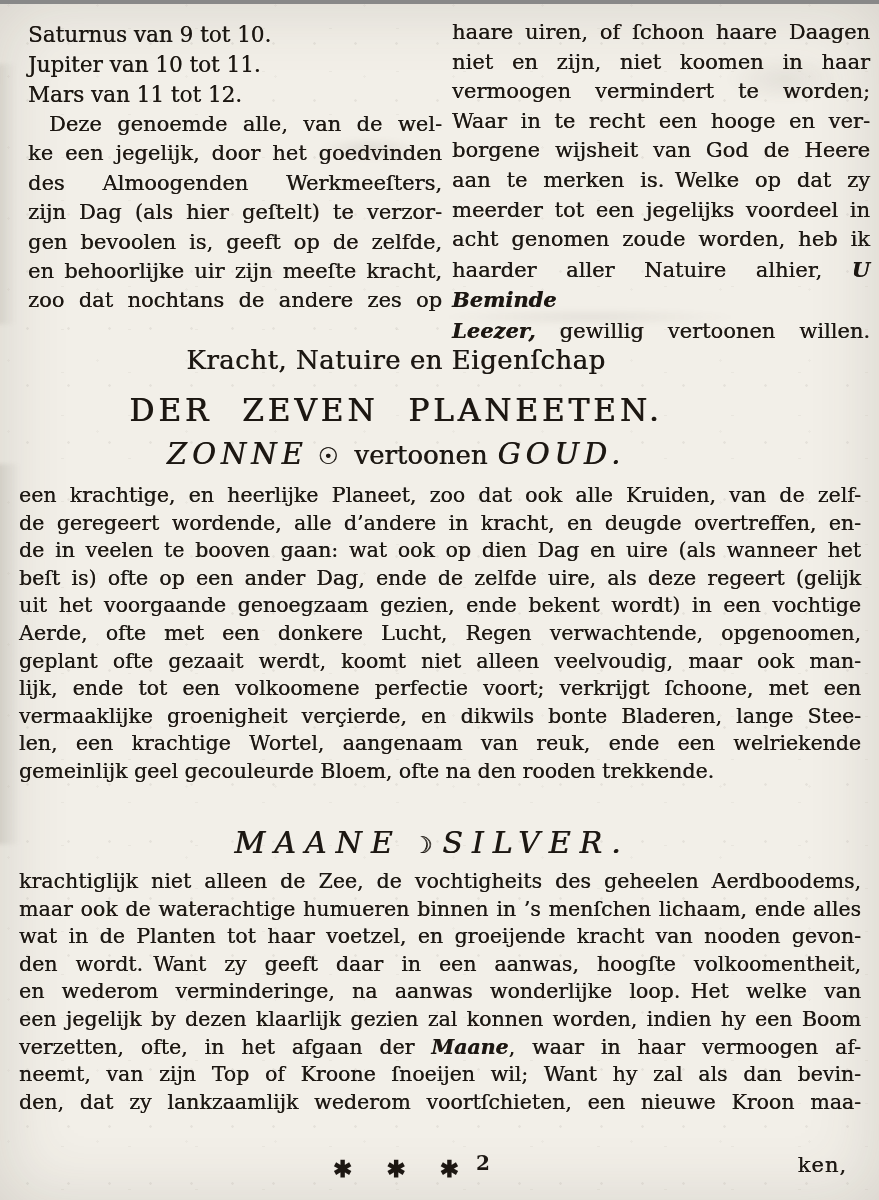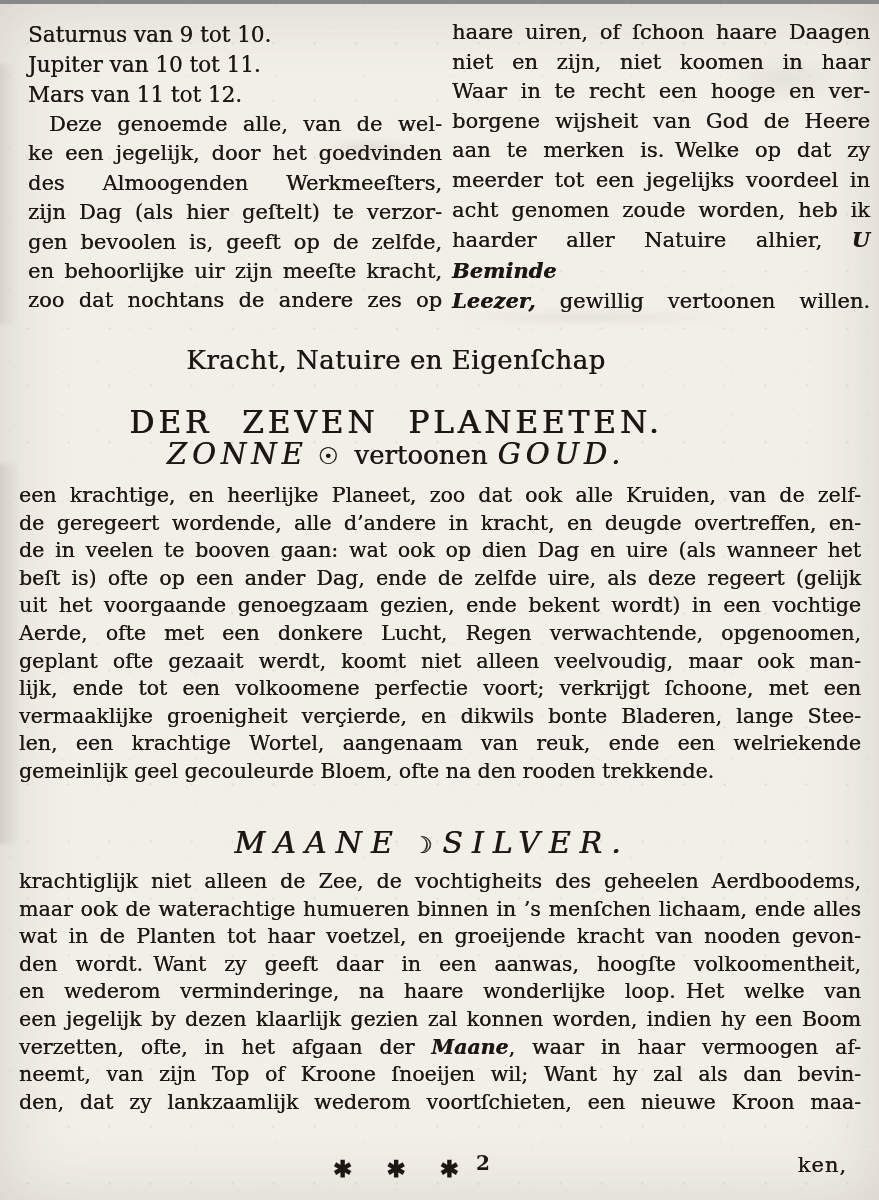--- a/index.html
+++ b/index.html
@@ -29,21 +29,21 @@
     line-height:30px;font-size:21.5px;
   }
   .col{position:absolute;font-size:21px;}
   .col.left{left:28px;top:16px;width:414px;}
   .colpara .tline{line-height:29.4px;}
   .col.right{left:452px;top:14px;width:418px;}
   .col.right .tline{line-height:29.6px;}
 
   .heading{position:absolute;left:0;width:792px;text-align:center;white-space:nowrap;}
   .h-sub{top:341px;font-size:26px;letter-spacing:0.5px;text-shadow:0.5px 0.3px 0 rgba(28,23,18,0.9);}
-  .h-main{top:400px;font-size:31px;letter-spacing:4px;word-spacing:16px;text-shadow:0.8px 0.4px 0 rgba(28,23,18,0.95);}
+  .h-main{top:388px;font-size:31px;letter-spacing:4px;word-spacing:16px;text-shadow:0.8px 0.4px 0 rgba(28,23,18,0.95);}
   .h-metal{text-shadow:0.6px 0.3px 0 rgba(28,23,18,0.9);}
   #h-zonne{top:433px;font-size:29px;}
   #h-maane{top:821px;font-size:30px;padding-left:36px;}
   .hw{font-style:italic;letter-spacing:5px;}
   #h-maane .hw{letter-spacing:9px;}
   .hm{font-size:26px;margin:0 10px 0 6px;}
   .sym{font-size:23px;margin:0 10px;font-family:"DejaVu Sans","DejaVu Serif",sans-serif;}
 
   .para{position:absolute;left:19px;width:842px;font-size:20.5px;}
   .para .tline{line-height:27.6px;}
@@ -90,20 +90,21 @@
         <div class="tline"><span>zijn Dag (als hier geſtelt) te verzor-</span></div>
         <div class="tline"><span>gen bevoolen is, geeft op de zelfde,</span></div>
         <div class="tline"><span>en behoorlijke uir zijn meeſte kracht,</span></div>
         <div class="tline"><span>zoo dat nochtans de andere zes op</span></div>
       </div>
   </div>
 
   <div class="col right">
       <div class="tline"><span>haare uiren, of ſchoon haare Daagen</span></div>
       <div class="tline"><span>niet en zijn, niet koomen in haar</span></div>
+      <div class="tline"><span>vermoogen vermindert te worden;</span></div>
       <div class="tline"><span>Waar in te recht een hooge en ver-</span></div>
       <div class="tline"><span>borgene wijsheit van God de Heere</span></div>
       <div class="tline"><span>aan te merken is. Welke op dat zy</span></div>
       <div class="tline"><span>meerder tot een jegelijks voordeel in</span></div>
       <div class="tline"><span>acht genomen zoude worden, heb ik</span></div>
       <div class="tline"><span>haarder aller Natuire alhier, </span><span class="it bd">U Beminde</span></div>
       <div class="tline"><span class="it bd">Leezer,</span><span> gewillig vertoonen willen.</span></div>
     </div>
 
   <div class="heading h-sub">Kracht, Natuire en Eigenſchap</div>
@@ -130,21 +131,21 @@
 
   <div class="heading h-metal" id="h-maane">
     <span class="hw">MAANE</span><span class="sym">☽</span><span class="hw">SILVER.</span>
   </div>
 
   <div class="para maane">
       <div class="tline"><span>krachtiglijk niet alleen de Zee, de vochtigheits des geheelen Aerdboodems,</span></div>
       <div class="tline"><span>maar ook de waterachtige humueren binnen in ’s menſchen lichaam, ende alles</span></div>
       <div class="tline"><span>wat in de Planten tot haar voetzel, en groeijende kracht van nooden gevon-</span></div>
       <div class="tline"><span>den wordt. Want zy geeft daar in een aanwas, hoogſte volkoomentheit,</span></div>
-      <div class="tline"><span>en wederom verminderinge, na haare wonderlijke loop. Het welke van</span></div>
+      <div class="tline"><span>en wederom verminderinge, na aanwas wonderlijke loop. Het welke van</span></div>
       <div class="tline"><span>een jegelijk by dezen klaarlijk gezien zal konnen worden, indien hy een Boom</span></div>
       <div class="tline"><span>verzetten, ofte, in het afgaan der </span><span class="it bd">Maane</span><span>, waar in haar vermoogen af-</span></div>
       <div class="tline"><span>neemt, van zijn Top of Kroone ſnoeijen wil; Want hy zal als dan bevin-</span></div>
       <div class="tline"><span>den, dat zy lankzaamlijk wederom voortſchieten, een nieuwe Kroon maa-</span></div>
     </div>
 
   <div class="footer-sig">
     <span class="stars">✱ ✱ ✱</span><span class="fol">2</span>
   </div>
 

